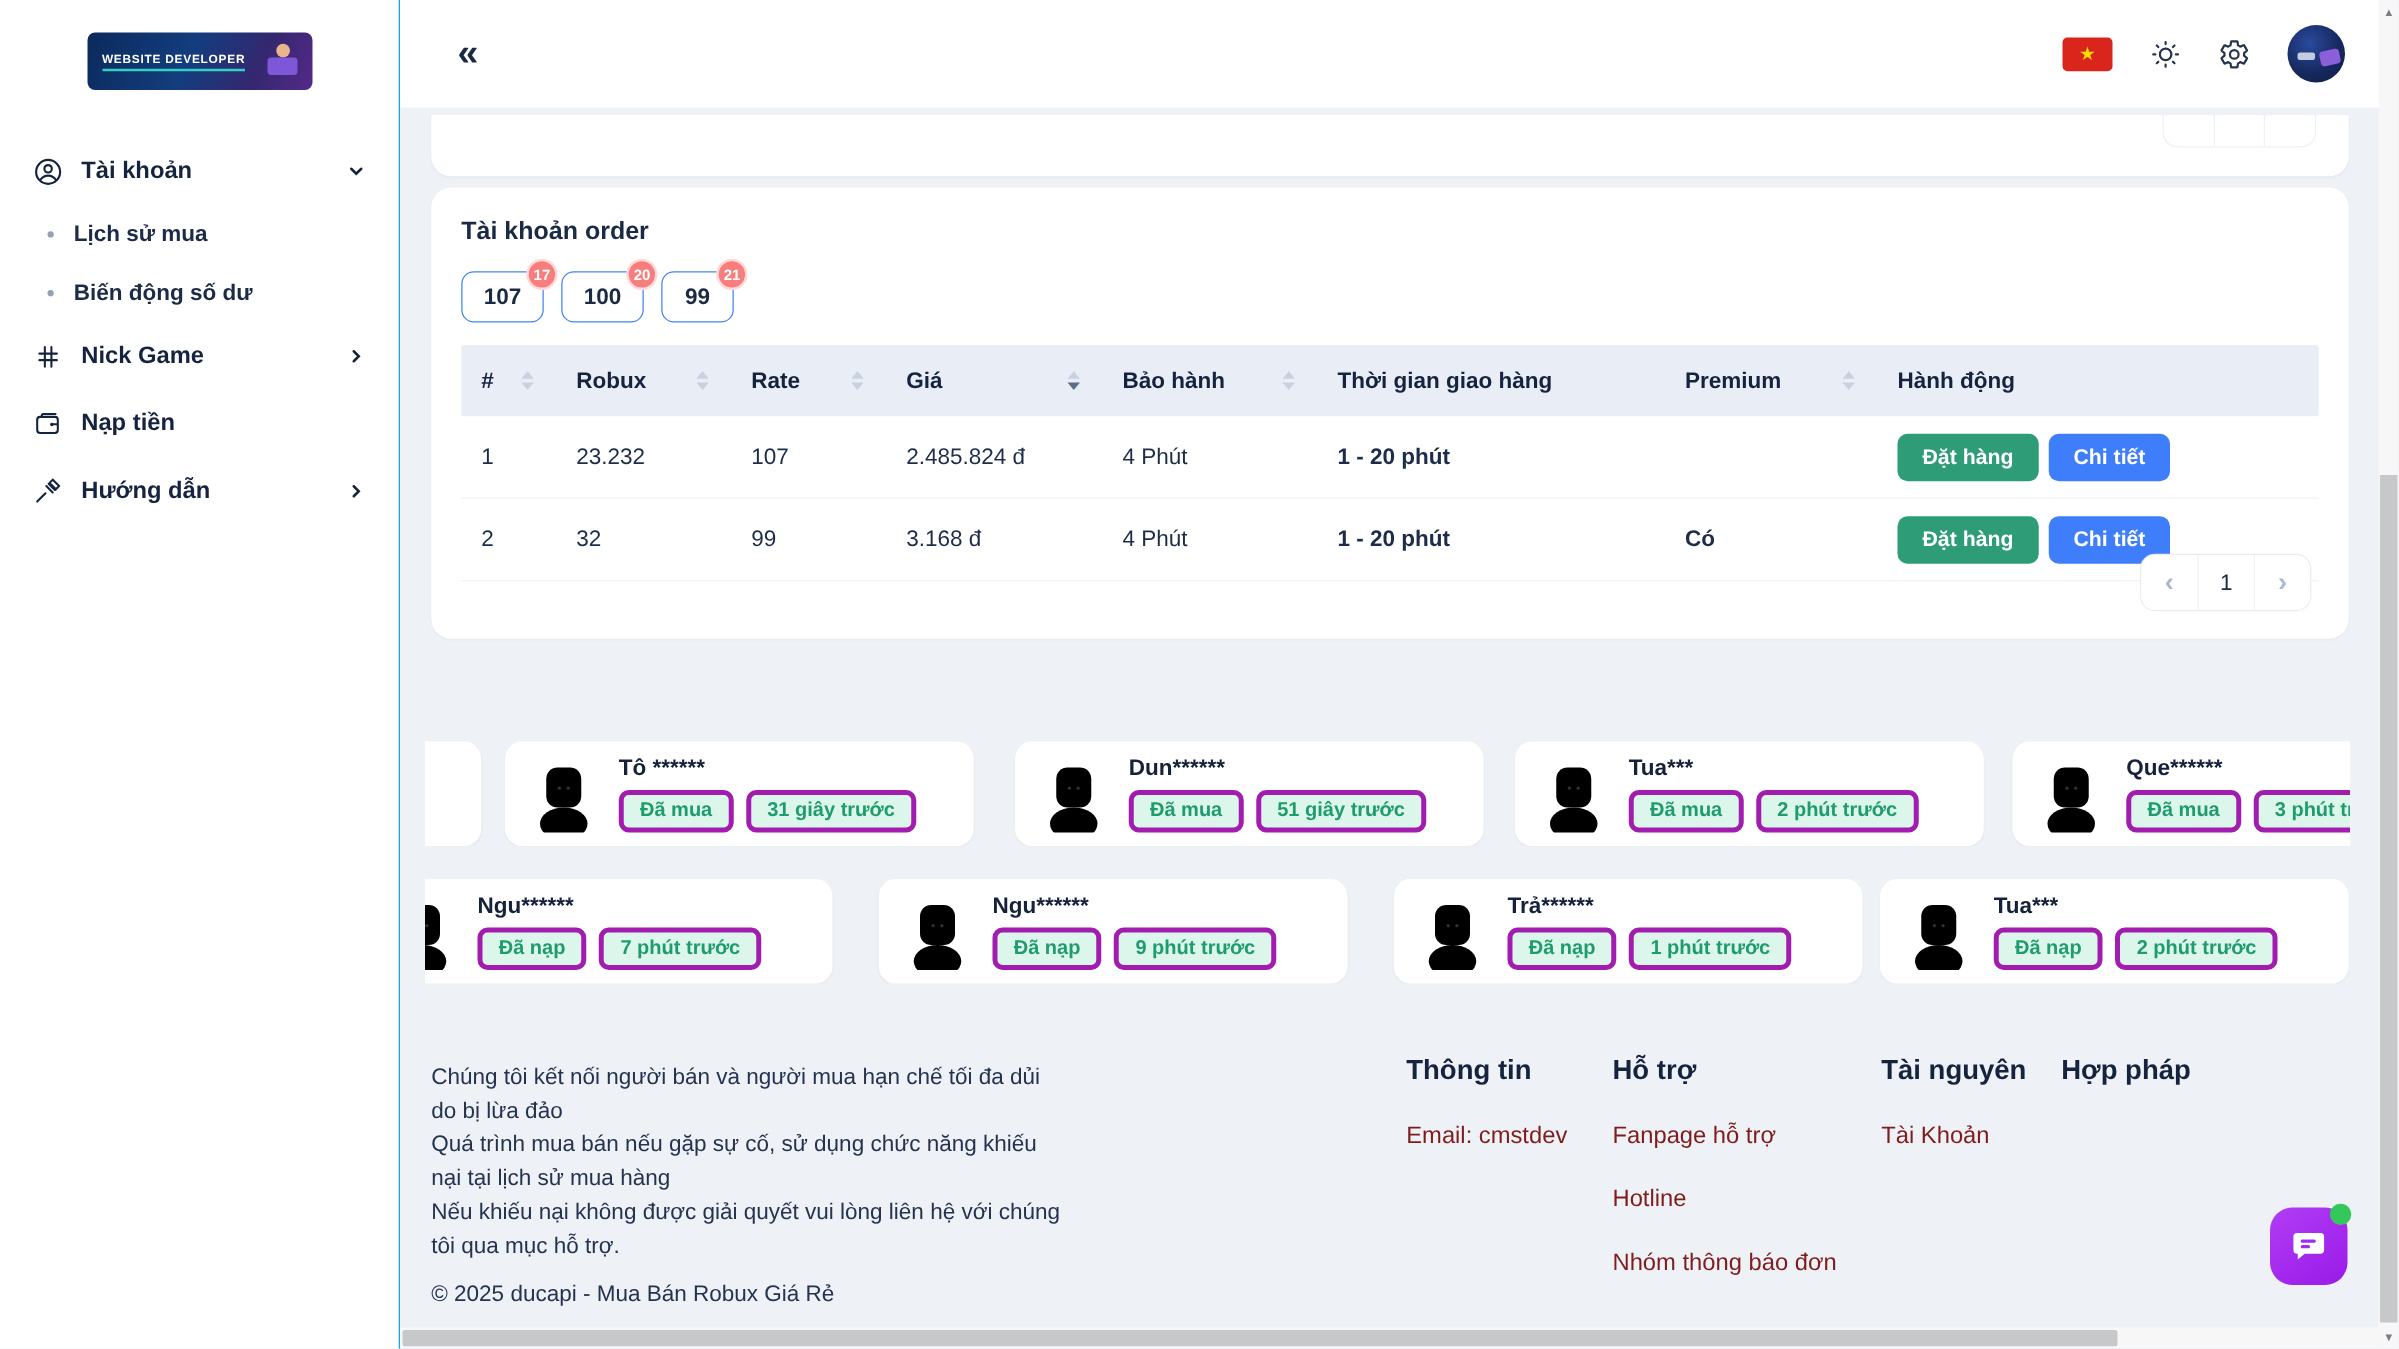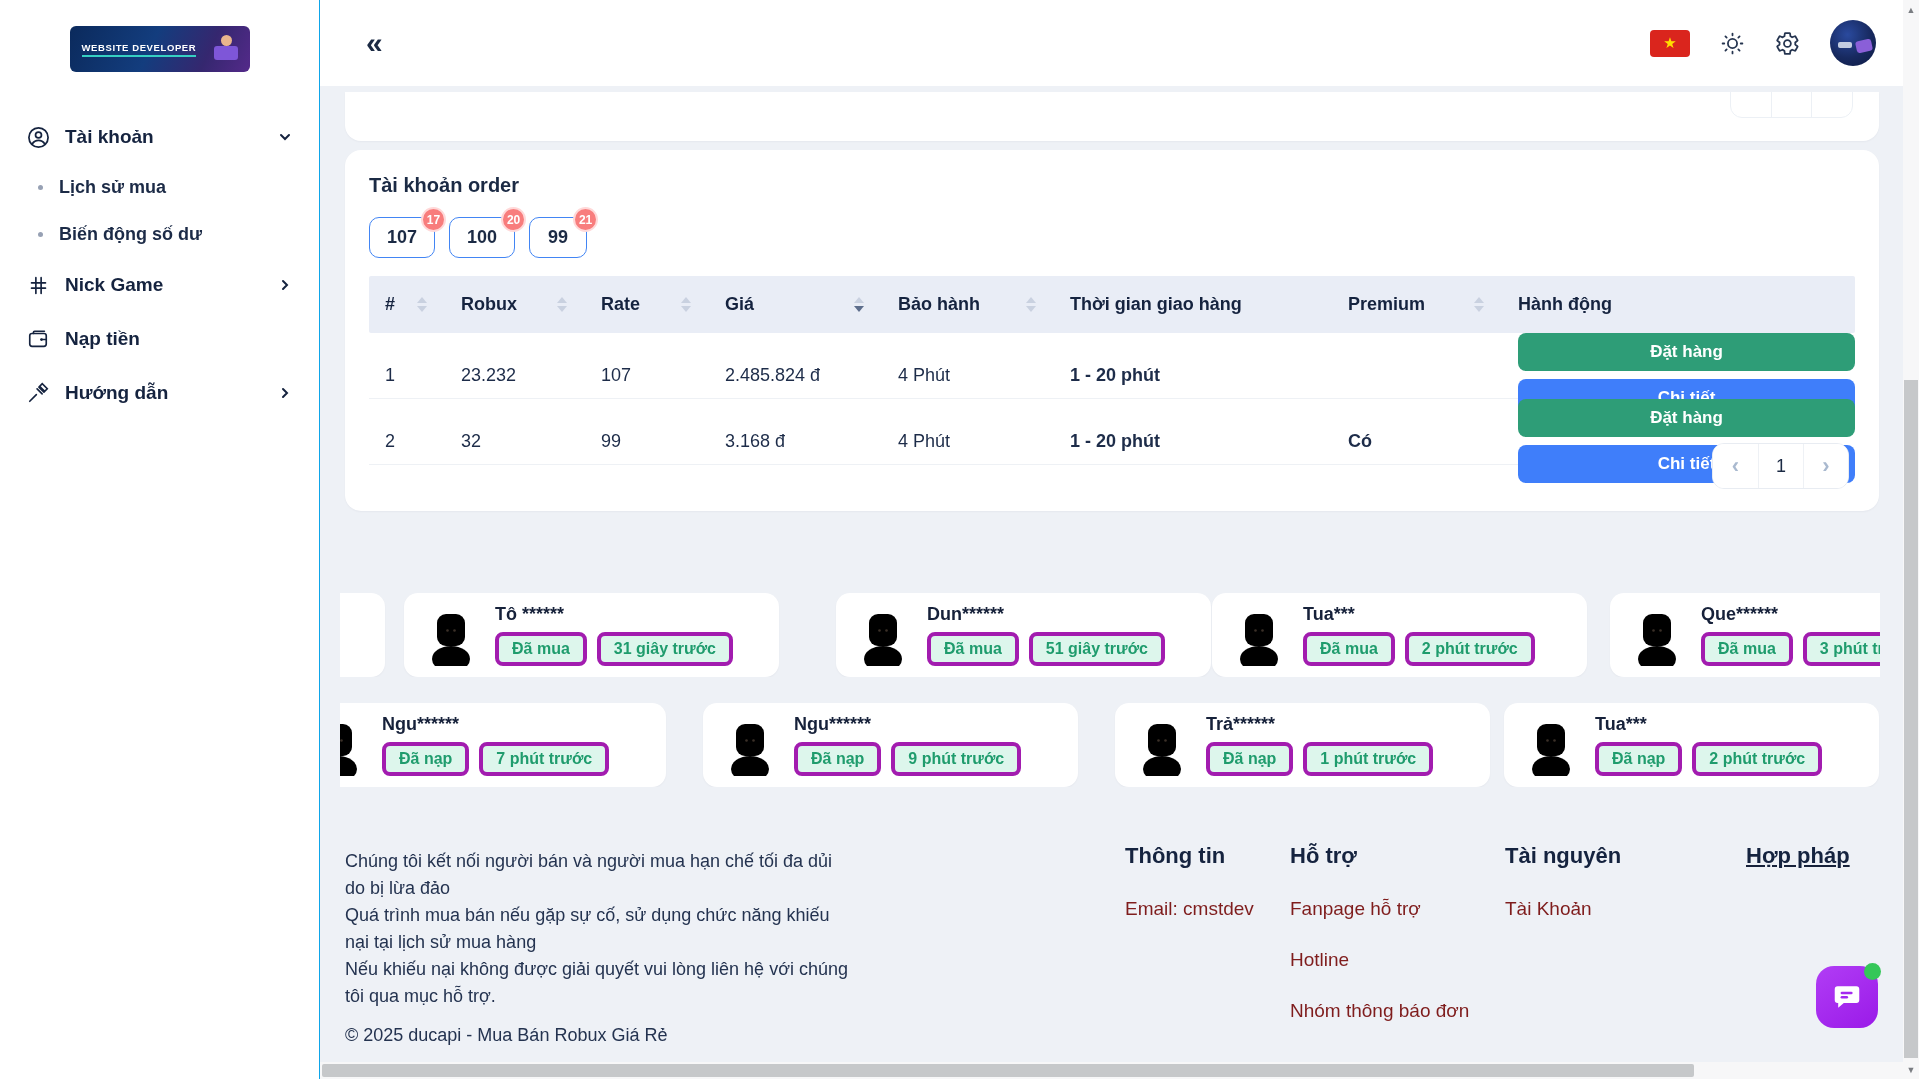--- a/index.html
+++ b/index.html
@@ -53,21 +53,21 @@
   .thead { background:#e9edf6; height:57px; font-size:18px; font-weight:700; color:#15233f; border-radius:2px; }
   .th { display:flex; align-items:center; justify-content:space-between; padding:0 18px 0 16px; cursor:pointer; height:100%; }
   .th.nosort { cursor:default;text-align:center; }
   .sorter { display:flex; flex-direction:column; gap:3px; }
   .tri-up { width:0; height:0; border-left:5px solid transparent; border-right:5px solid transparent; border-bottom:6px solid #c9d1e0; }
   .tri-down { width:0; height:0; border-left:5px solid transparent; border-right:5px solid transparent; border-top:6px solid #c9d1e0; }
   .tri-down.active { border-top-color:#5d6e8c; }
   .trow { height:66px; border-bottom:1px solid #eef1f5; font-size:18px; color:#1d2c49; }
   .td { padding-left:16px; }
   .td.bold { font-weight:700; }
-  .actions { display:flex; gap:8px; padding-left:16px;flex-direction:column; }
+  .actions { display:flex; gap:8px; padding-left:16px; }
   .btn { border:none; border-radius:8px; height:38px; padding:0 20px; color:#fff; font-size:17px; font-weight:600; font-family:inherit; cursor:pointer; }
   .btn-green { background:#2e9d77; }
   .btn-blue { background:#3f7efa; }
 
   .pagination { position:absolute; right:30px; bottom:22px; display:flex; background:#fff; border:1px solid #e8ecf2; border-radius:12px; overflow:hidden; }
   .page-cell { width:45px; height:44px; display:flex; align-items:center; justify-content:center; font-size:18px; color:#1b2a44; cursor:pointer; background:#fff; border:none; border-left:1px solid #eef1f5; font-family:inherit; }
   .page-cell:first-child { border-left:none; }
   .page-arrow { color:#a9b9cf; font-size:22px; font-weight:700; }
 
   
@@ -80,21 +80,21 @@
   .badge-mint { background:#ddf6ec; border:4px solid #a21caf; color:#1f9c6d; border-radius:8px; padding:4px 13px; font-size:16px; font-weight:600; white-space:nowrap; }
   .bust { flex-shrink:0; }
 
   
   .footer-left { position:absolute; left:25px; top:762px; width:505px; font-size:18px; line-height:27px; color:#243350; }
   .copyright { margin-top:12px; }
   .fcol { position:absolute; top:757px; }
   .fcol-title { font-size:22px; font-weight:700; color:#15233f; }
   .fcol-item { margin-top:29px; font-size:19px; color:#7f1d1d; cursor:pointer; }
   .fcol-item.plain { cursor:default; }
-  .fcol.c0 { left:805px; } .fcol.c1 { left:970px; } .fcol.c2 { left:1185px; } .fcol.c3 { left:1426px;text-decoration:underline; }
+  .fcol.c0 { left:805px; } .fcol.c1 { left:970px; } .fcol.c2 { left:1185px; } .fcol.c3 { left:1329px; }
 
   
   .chat-btn { position:absolute; left:1816px; top:966px; width:62px; height:62px; border:none; border-radius:18px; cursor:pointer;
               background:linear-gradient(145deg,#b13df5,#9a1ae8); display:flex; align-items:center; justify-content:center; z-index:8; }
   .chat-dot { position:absolute; right:-3px; top:-3px; width:17px; height:17px; border-radius:50%; background:#35c759; }
 
   
   .vscroll { position:absolute; right:0; top:0; width:16px; height:1079px; background:#f7f7f8; z-index:9; }
   .vthumb { position:absolute; left:1px; top:380px; width:14px; height:678px; background:#c6c8ca; }
   .varrow { position:absolute; left:0; width:16px; text-align:center; font-size:9px; color:#7a7d82; cursor:pointer; }
@@ -336,21 +336,21 @@
         </span>
         <div>
           <div class="ncard-name">Tô ******</div>
           <div class="nbadges">
             <span class="badge-mint">Đã mua</span>
             <span class="badge-mint">31 giây trước</span>
           </div>
         </div>
       </div>
 
-      <div class="ncard" style="left: 496px; --hair: undefined; --shirt: undefined; --skin: undefined;">
+      <div class="ncard" style="left: 472px; --hair: undefined; --shirt: undefined; --skin: undefined;">
         <span class="bust">
           <svg width="54" height="62" viewBox="0 0 54 62">
               <rect x="13" y="10" width="28" height="32" rx="9" fill="var(--hair)"></rect>
               <ellipse cx="27" cy="55" rx="19" ry="13" fill="var(--shirt)"></ellipse>
               <rect x="23" y="33" width="8" height="8" fill="var(--skin)"></rect>
               <circle cx="27" cy="26" r="10.5" fill="var(--skin)"></circle>
               <circle cx="23.5" cy="26.5" r="1.3" fill="#3b3028"></circle>
               <circle cx="30.5" cy="26.5" r="1.3" fill="#3b3028"></circle>
             </svg>
         </span>

